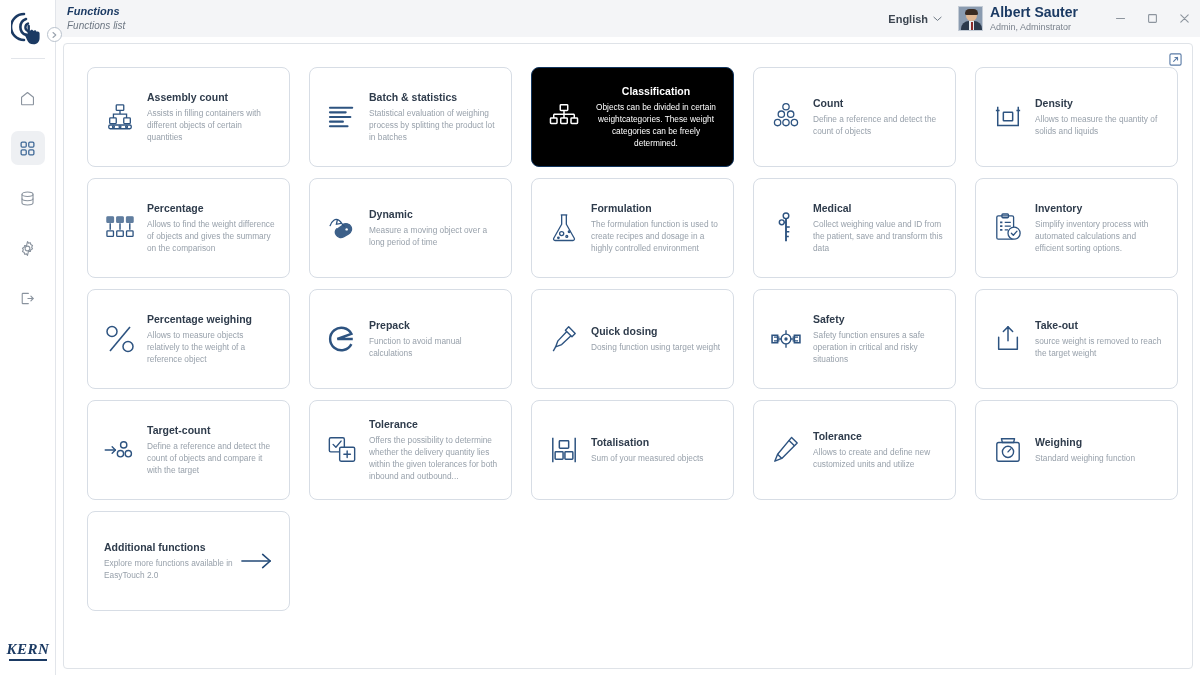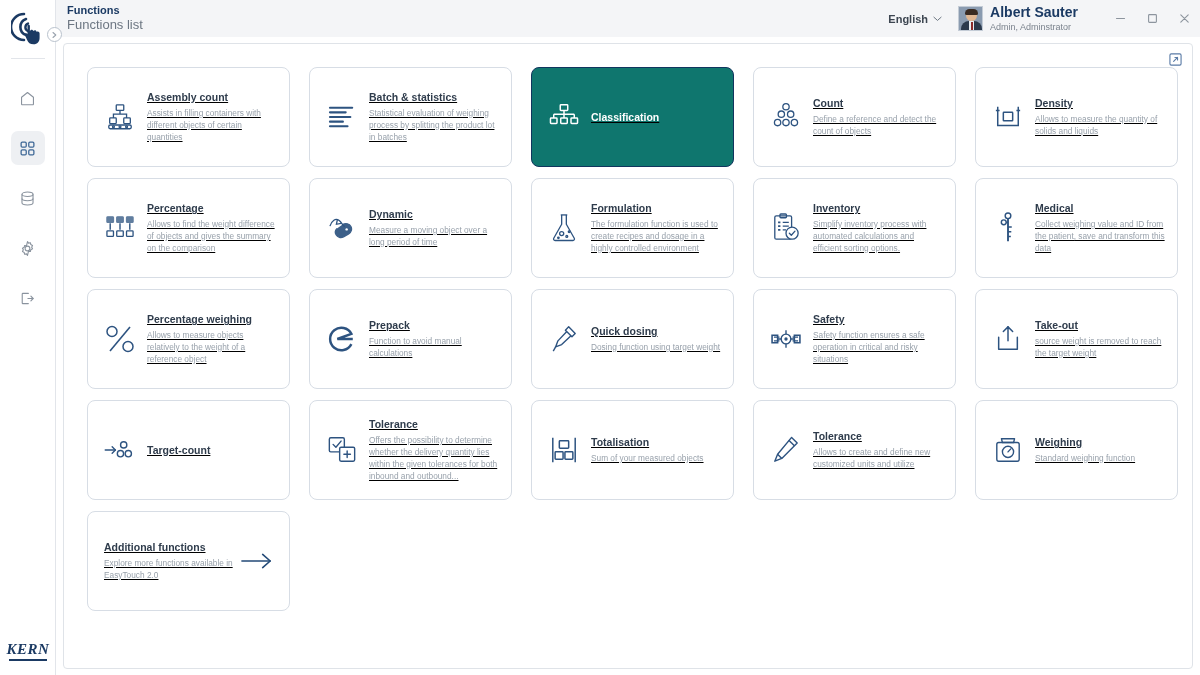--- a/index.html
+++ b/index.html
@@ -42,23 +42,23 @@
     display: flex; align-items: center; justify-content: center;
     cursor: pointer; z-index: 20;
   }
 
   
   .header {
     position: absolute; left: 56px; top: 0; width: 1144px; height: 37px;
     background: #f4f5f7;
     display: flex; align-items: center;
   }
-  .header-title-wrap { margin-left: 11px; line-height: 1.15; }
+  .header-title-wrap { margin-left: 11px; line-height: 1.15; font-style: italic; }
   .header-title { font-size: 11px; font-weight: bold; color: #1b3a63; }
-  .header-sub { font-size: 13px; color: #6c7682; margin-top: 2px; }
+  .header-sub { font-size: 10px; color: #6c7682; margin-top: 2px; }
   .header-right { margin-left: auto; display: flex; align-items: center; height: 37px; }
   .lang {
     display: flex; align-items: center; gap: 5px; cursor: pointer;
     font-size: 11px; color: #3d4651; margin-right: 16px; font-weight: bold;
   }
   .avatar {
     width: 25px; height: 25px; border: 1px solid #c4ccd6; background: #8a9bb0;
     overflow: hidden; position: relative; flex: none;
   }
   .avatar .head { position: absolute; left: 7px; top: 3px; width: 11px; height: 11px; border-radius: 50%; background: #e0b793; }
@@ -83,29 +83,29 @@
   .panel-card {
     position: absolute; left: 6px; top: 6px; width: 1130px; height: 626px;
     background: #ffffff; border: 1px solid #dfe3e8; border-radius: 4px;
   }
   .expand-icon {
     position: absolute; right: 10px; top: 9px; cursor: pointer;
   }
   .grid {
     position: absolute; left: 23px; top: 23px; width: 1090px;
     display: grid; grid-template-columns: repeat(5, 203px);
-    column-gap: 19px; row-gap: 11px; text-decoration: underline;
+    column-gap: 19px; row-gap: 11px;
   }
   .card {
     height: 100px; background: #ffffff;
     border: 1px solid #d7dde5; border-radius: 8px;
     display: flex; align-items: center; padding: 0 12px 0 12px;
     cursor: pointer;
   }
-  .card.selected { background: #0f766e; border-color: #11355e; text-align: center; }
+  .card.selected { background: #000000; border-color: #11355e; text-align: center; }
   .card-icon {
     width: 40px; min-width: 40px; display: flex; align-items: center; justify-content: center;
     color: #2d5380;
   }
   .card-text { margin-left: 7px; }
   .card-title {
     font-size: 10.5px; font-weight: bold; color: #2f3c4c; line-height: 1.2;
   }
   .card-desc {
     font-size: 8.3px; color: #98a1ab; line-height: 1.45; margin-top: 3px;
@@ -305,20 +305,21 @@
             <svg width="30" height="28" viewBox="0 0 32 30" fill="none" stroke="currentColor" stroke-width="1.6">
               <rect x="12" y="2" width="8" height="6" rx="0.8"></rect>
               <path d="M16 8 V12 M5 12 H27 M5 12 V16 M16 12 V16 M27 12 V16"></path>
               <rect x="1.5" y="16" width="7" height="6" rx="0.8"></rect>
               <rect x="12.5" y="16" width="7" height="6" rx="0.8"></rect>
               <rect x="23.5" y="16" width="7" height="6" rx="0.8"></rect>
             </svg>
           </div>
           <div class="card-text">
             <div class="card-title">Classification</div>
+            <div class="card-desc">Objects can be divided in certain weightcategories. These weight categories can be freely determined.</div>
           </div>
         </div>
 
         <div class="card">
           <div class="card-icon">
             <svg width="28" height="30" viewBox="0 0 30 32" fill="none" stroke="currentColor" stroke-width="1.4">
               <circle cx="15" cy="5" r="3.4"></circle>
               <circle cx="10" cy="13" r="3.4"></circle>
                 <circle cx="20" cy="13" r="3.4"></circle>
               <circle cx="6" cy="22" r="3.4"></circle>
@@ -391,53 +392,53 @@
             </svg>
           </div>
           <div class="card-text">
             <div class="card-title">Formulation</div>
             <div class="card-desc">The formulation function is used to create recipes and dosage in a highly controlled environment</div>
           </div>
         </div>
 
         <div class="card">
           <div class="card-icon">
+            <svg width="20" height="32" viewBox="0 0 20 34" fill="none" stroke="currentColor" stroke-width="1.5">
+              <circle cx="10" cy="4" r="3"></circle>
+              <path d="M10 7 V31" stroke-width="2"></path>
+              <circle cx="5.5" cy="11" r="2.6"></circle>
+              <path d="M8.1 11 H10"></path>
+              <path d="M10 16 H14 M10 21 H13.5 M10 26 H13"></path>
+            </svg>
+          </div>
+          <div class="card-text">
+            <div class="card-title">Medical</div>
+            <div class="card-desc">Collect weighing value and ID from the patient, save and transform this data</div>
+          </div>
+        </div>
+
+        <div class="card">
+          <div class="card-icon">
             <svg width="28" height="30" viewBox="0 0 30 32" fill="none" stroke="currentColor" stroke-width="1.4">
               <rect x="3" y="3" width="18" height="25" rx="1.6"></rect>
               <rect x="8.5" y="1" width="7" height="4" rx="1"></rect>
               <path d="M6.5 10 H9 M6.5 14 H9 M6.5 18 H9" stroke-width="1.8"></path>
               <path d="M11.5 10 H18 M11.5 14 H18 M11.5 18 H15"></path>
               <circle cx="21.5" cy="21.5" r="6.5" fill="#fff"></circle>
               <path d="M18.6 21.6 L20.7 23.7 L24.6 19.4" stroke-linecap="round" stroke-linejoin="round"></path>
             </svg>
           </div>
           <div class="card-text">
             <div class="card-title">Inventory</div>
             <div class="card-desc">Simplify inventory process with automated calculations and efficient sorting options.</div>
           </div>
         </div>
 
         <div class="card">
           <div class="card-icon">
-            <svg width="20" height="32" viewBox="0 0 20 34" fill="none" stroke="currentColor" stroke-width="1.5">
-              <circle cx="10" cy="4" r="3"></circle>
-              <path d="M10 7 V31" stroke-width="2"></path>
-              <circle cx="5.5" cy="11" r="2.6"></circle>
-              <path d="M8.1 11 H10"></path>
-              <path d="M10 16 H14 M10 21 H13.5 M10 26 H13"></path>
-            </svg>
-          </div>
-          <div class="card-text">
-            <div class="card-title">Medical</div>
-            <div class="card-desc">Collect weighing value and ID from the patient, save and transform this data</div>
-          </div>
-        </div>
-
-        <div class="card">
-          <div class="card-icon">
             <svg width="32" height="32" viewBox="0 0 32 32" fill="none" stroke="currentColor" stroke-width="1.5">
               <circle cx="8" cy="8.5" r="5"></circle>
               <circle cx="24" cy="23.5" r="5"></circle>
               <path d="M26 4 L6 28" stroke-width="1.6"></path>
             </svg>
           </div>
           <div class="card-text">
             <div class="card-title">Percentage weighing</div>
             <div class="card-desc">Allows to measure objects relatively to the weight of a reference object</div>
           </div>
@@ -505,20 +506,21 @@
             <svg width="34" height="24" viewBox="0 0 36 26" fill="none" stroke="currentColor" stroke-width="1.5" stroke-linecap="round" stroke-linejoin="round">
               <path d="M2 13 H13"></path>
               <path d="M9.5 9.5 L13 13 L9.5 16.5"></path>
               <circle cx="22" cy="7.5" r="3.4"></circle>
               <circle cx="18.5" cy="17" r="3.4"></circle>
               <circle cx="27" cy="17" r="3.4"></circle>
             </svg>
           </div>
           <div class="card-text">
             <div class="card-title">Target-count</div>
+            <div class="card-desc">Define a reference and detect the count of objects and compare it with the target</div>
           </div>
         </div>
 
         <div class="card">
           <div class="card-icon">
             <svg width="30" height="30" viewBox="0 0 32 32" fill="none" stroke="currentColor" stroke-width="1.5" stroke-linecap="round" stroke-linejoin="round">
               <rect x="2.5" y="3" width="16" height="15" rx="1.5"></rect>
               <path d="M6.5 10 L9.5 13 L15 6.5"></path>
               <rect x="13.5" y="13" width="16" height="15" rx="1.5" fill="#fff"></rect>
               <path d="M21.5 17 V24 M18 20.5 H25"></path>

